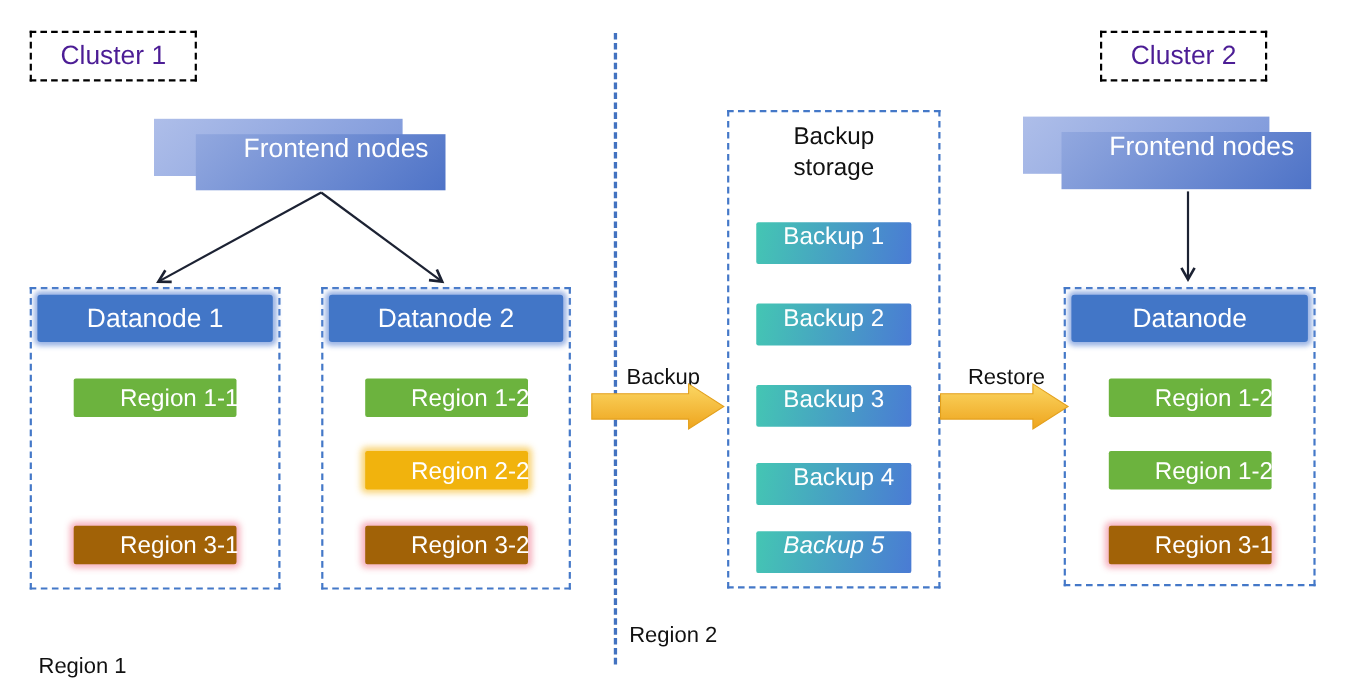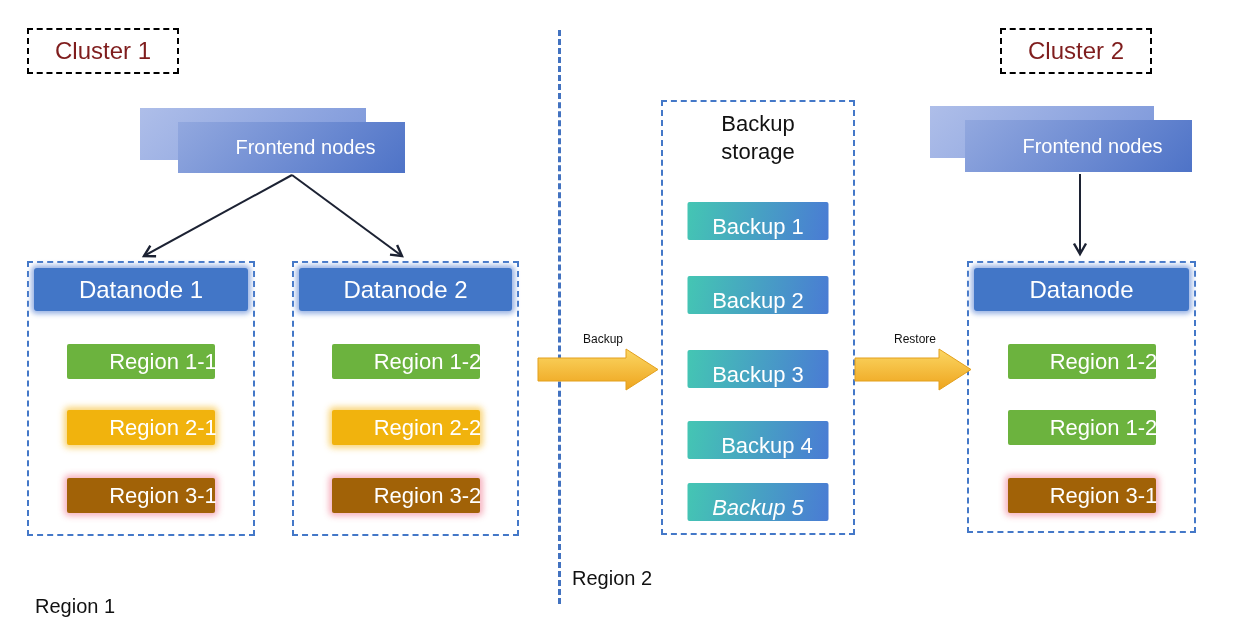--- a/index.html
+++ b/index.html
@@ -1,28 +1,28 @@
 <!DOCTYPE html>
 <html><head>
 <meta charset="utf-8">
 <style>
   * { margin:0; padding:0; box-sizing:border-box; }
   body { background:#fff; font-family:"Liberation Sans", sans-serif; }
   #canvas { position:relative; width:1234px; height:632px; background:#ffffff; overflow:hidden; }
 
   
   .cluster-label { position:absolute; border:2px dashed #000; display:flex; align-items:center; justify-content:center;
-                   font-size:24px; color:#7f1d1d; background:#fff; }
+                   font-size:24px; color:#4c1d95; background:#fff; }
   #cluster1-label { left:27px; top:28px; width:152px; height:46px; }
   #cluster2-label { left:1000px; top:28px; width:152px; height:46px; }
 
   
   .fe-back  { position:absolute; background:linear-gradient(135deg,#AEBEE9 0%,#7C97DA 100%); }
   .fe-front { position:absolute; background:linear-gradient(135deg,#92A8DF 0%,#4E73C7 100%);
-              color:#fff; font-size:20px; display:flex; align-items:center; justify-content:center;padding-left:28px; }
+              color:#fff; font-size:24px; display:flex; align-items:flex-start; justify-content:center;padding-left:28px; }
   #fe1-back  { left:140px; top:108px; width:226px; height:52px; }
   #fe1-front { left:178px; top:122px; width:227px; height:51px; }
   #fe2-back  { left:930px; top:106px; width:224px; height:52px; }
   #fe2-front { left:965px; top:120px; width:227px; height:52px; }
 
   
   .dn-container { position:absolute; border:2px dashed #4478C8; background:#fff; }
   #dn1 { left:27px;  top:261px; width:228px; height:275px; }
   #dn2 { left:292px; top:261px; width:227px; height:275px; }
   #dn3 { left:967px; top:261px; width:229px; height:272px; }
@@ -43,29 +43,29 @@
   .r-red    { background:#a16207; box-shadow:0 0 6px 3px rgba(244,162,178,0.85); }
 
   
   #backup-storage { position:absolute; left:661px; top:100px; width:194px; height:435px;
                     border:2px dashed #4478C8; background:#fff; }
   #backup-storage-title { position:absolute; top:8px; left:50%; transform:translateX(-50%);
                           width:110px; text-align:center; font-size:22px; line-height:1.25; color:#111; }
   .backup-item { position:absolute; left:50%; transform:translateX(-50%); width:141px; height:38px;
                  background:linear-gradient(100deg,#44C6B3 0%,#4A7BD4 100%);
                  color:#fff; font-size:22px; border-radius:2px;
-                 display:flex; align-items:flex-end; justify-content:center; }
+                 display:flex; align-items:flex-start; justify-content:center; }
   .bk-0 { top:100px; } .bk-1 { top:174px; } .bk-2 { top:248px; } .bk-3 { top:319px;padding-left:18px; } .bk-4 { top:381px;font-style:italic; }
 
   
   #region-divider { position:absolute; left:558px; top:30px; height:574px; width:0;
                     border-left:3px dashed #4272C0; }
 
   
-  .flow-label { position:absolute; width:96px; text-align:center; font-size:12px; color:#111; }
+  .flow-label { position:absolute; width:96px; text-align:center; font-size:20px; color:#111; }
   #backup-flow-label  { left:555px; top:332px; }
   #restore-flow-label { left:867px; top:332px; }
 
   
   .footer-label { position:absolute; font-size:20px; color:#111; }
   #region1-label { left:35px;  top:595px; }
   #region2-label { left:572px; top:567px; }
 
   #edge-overlay { position:absolute; left:0; top:0; pointer-events:none; }
 </style>
@@ -92,23 +92,20 @@
   <div class="fe-front" id="fe2-front">
     <span>Frontend nodes</span>
   </div>
 
   <div class="dn-container" id="dn1">
     <div class="dn-header">
       <span>Datanode 1</span>
     </div>
     <div class="region r-green reg-pos-0">
       <span>Region 1-1</span>
-    </div>
-    <div class="region r-yellow reg-pos-1">
-      <span>Region 2-1</span>
     </div>
     <div class="region r-red reg-pos-2">
       <span>Region 3-1</span>
     </div>
   </div>
 
   <div class="dn-container" id="dn2">
     <div class="dn-header">
       <span>Datanode 2</span>
     </div>

